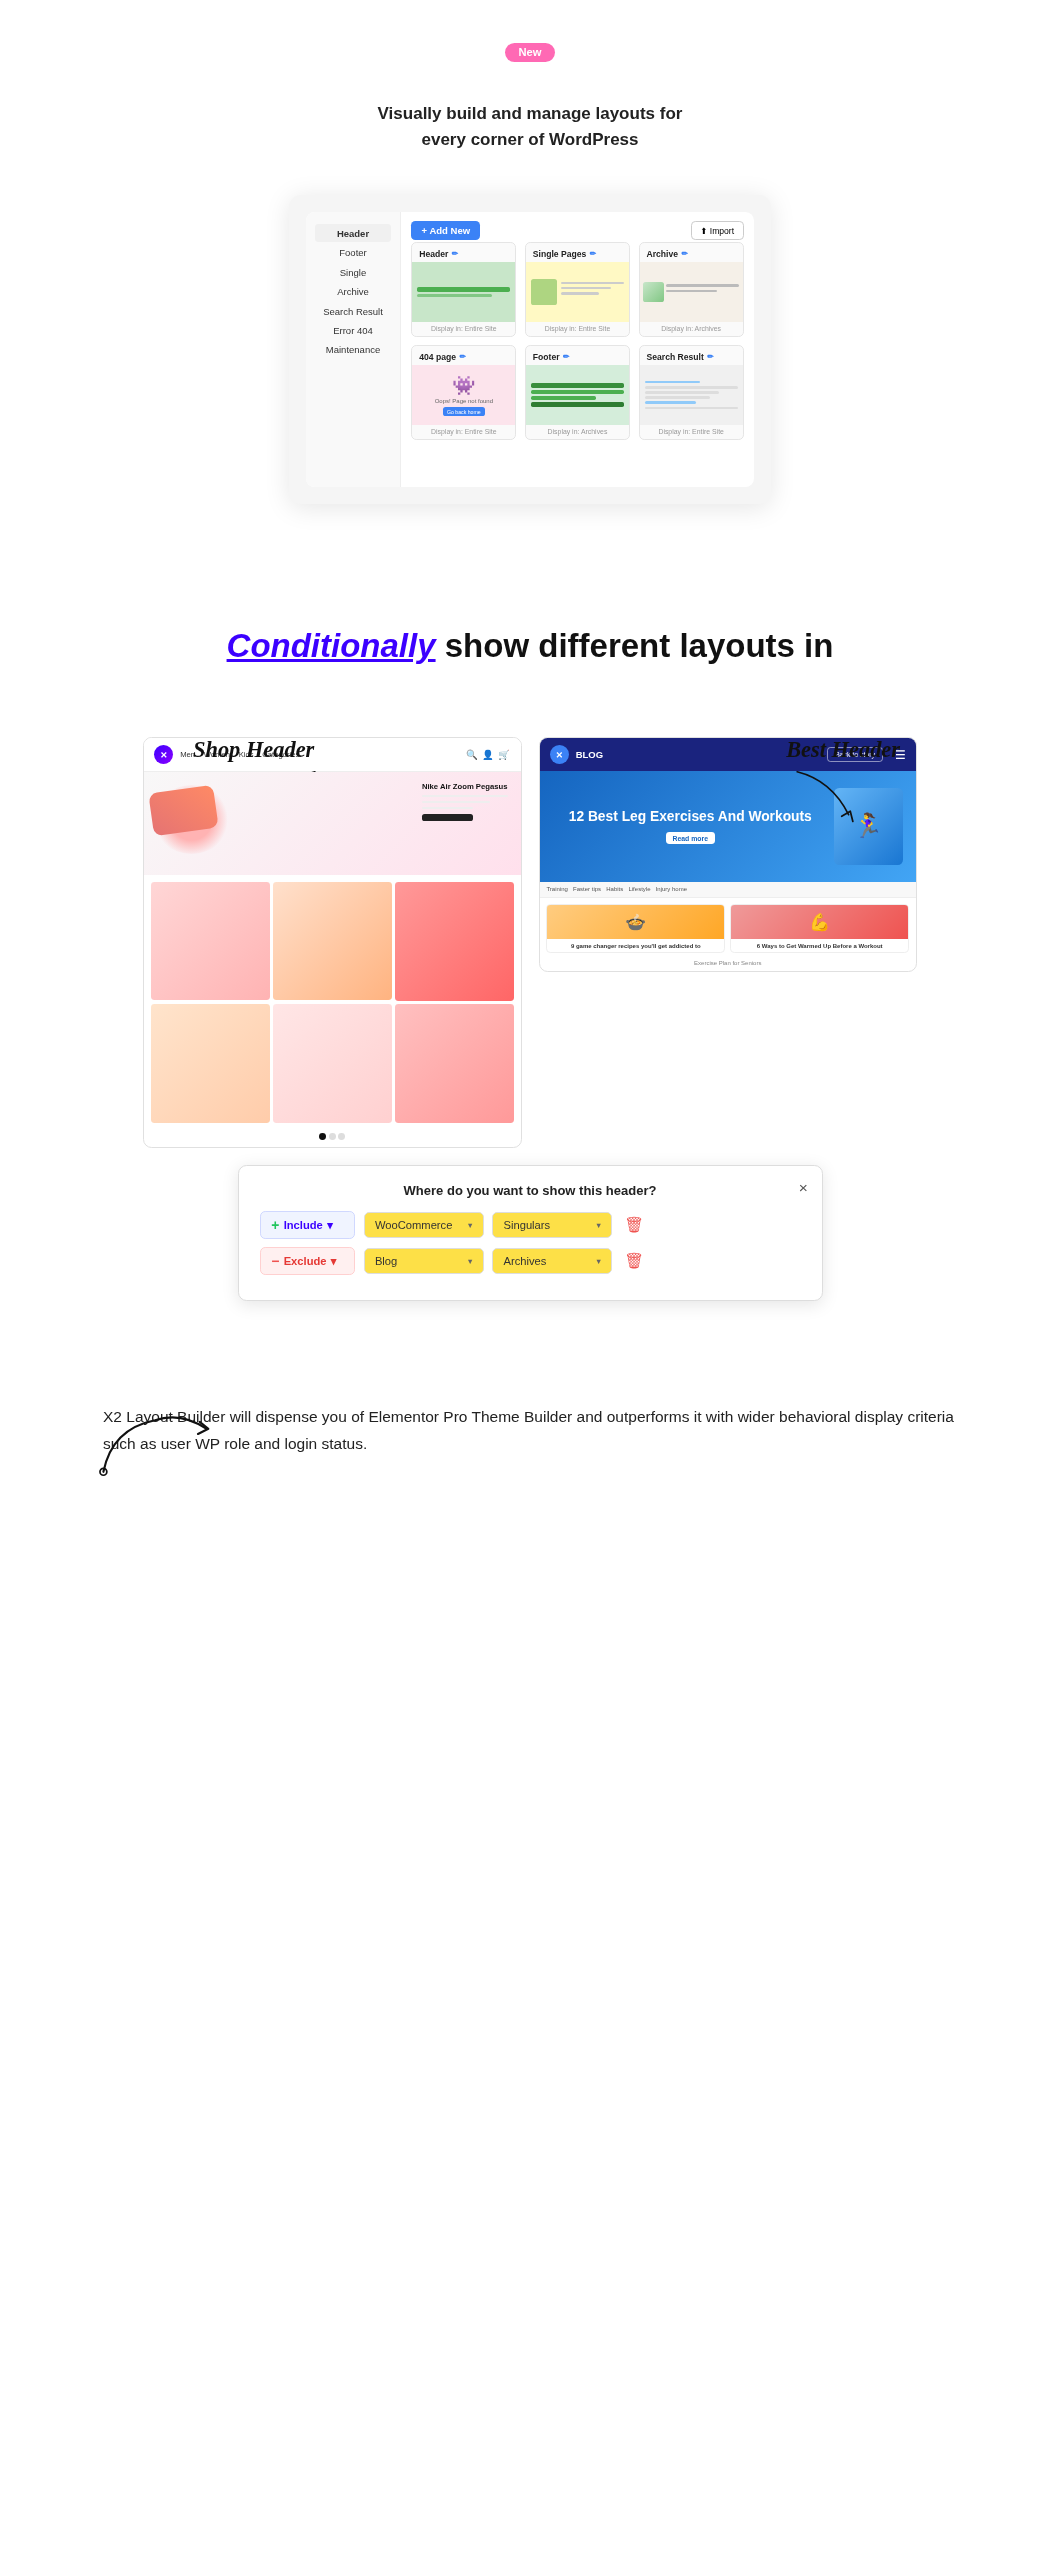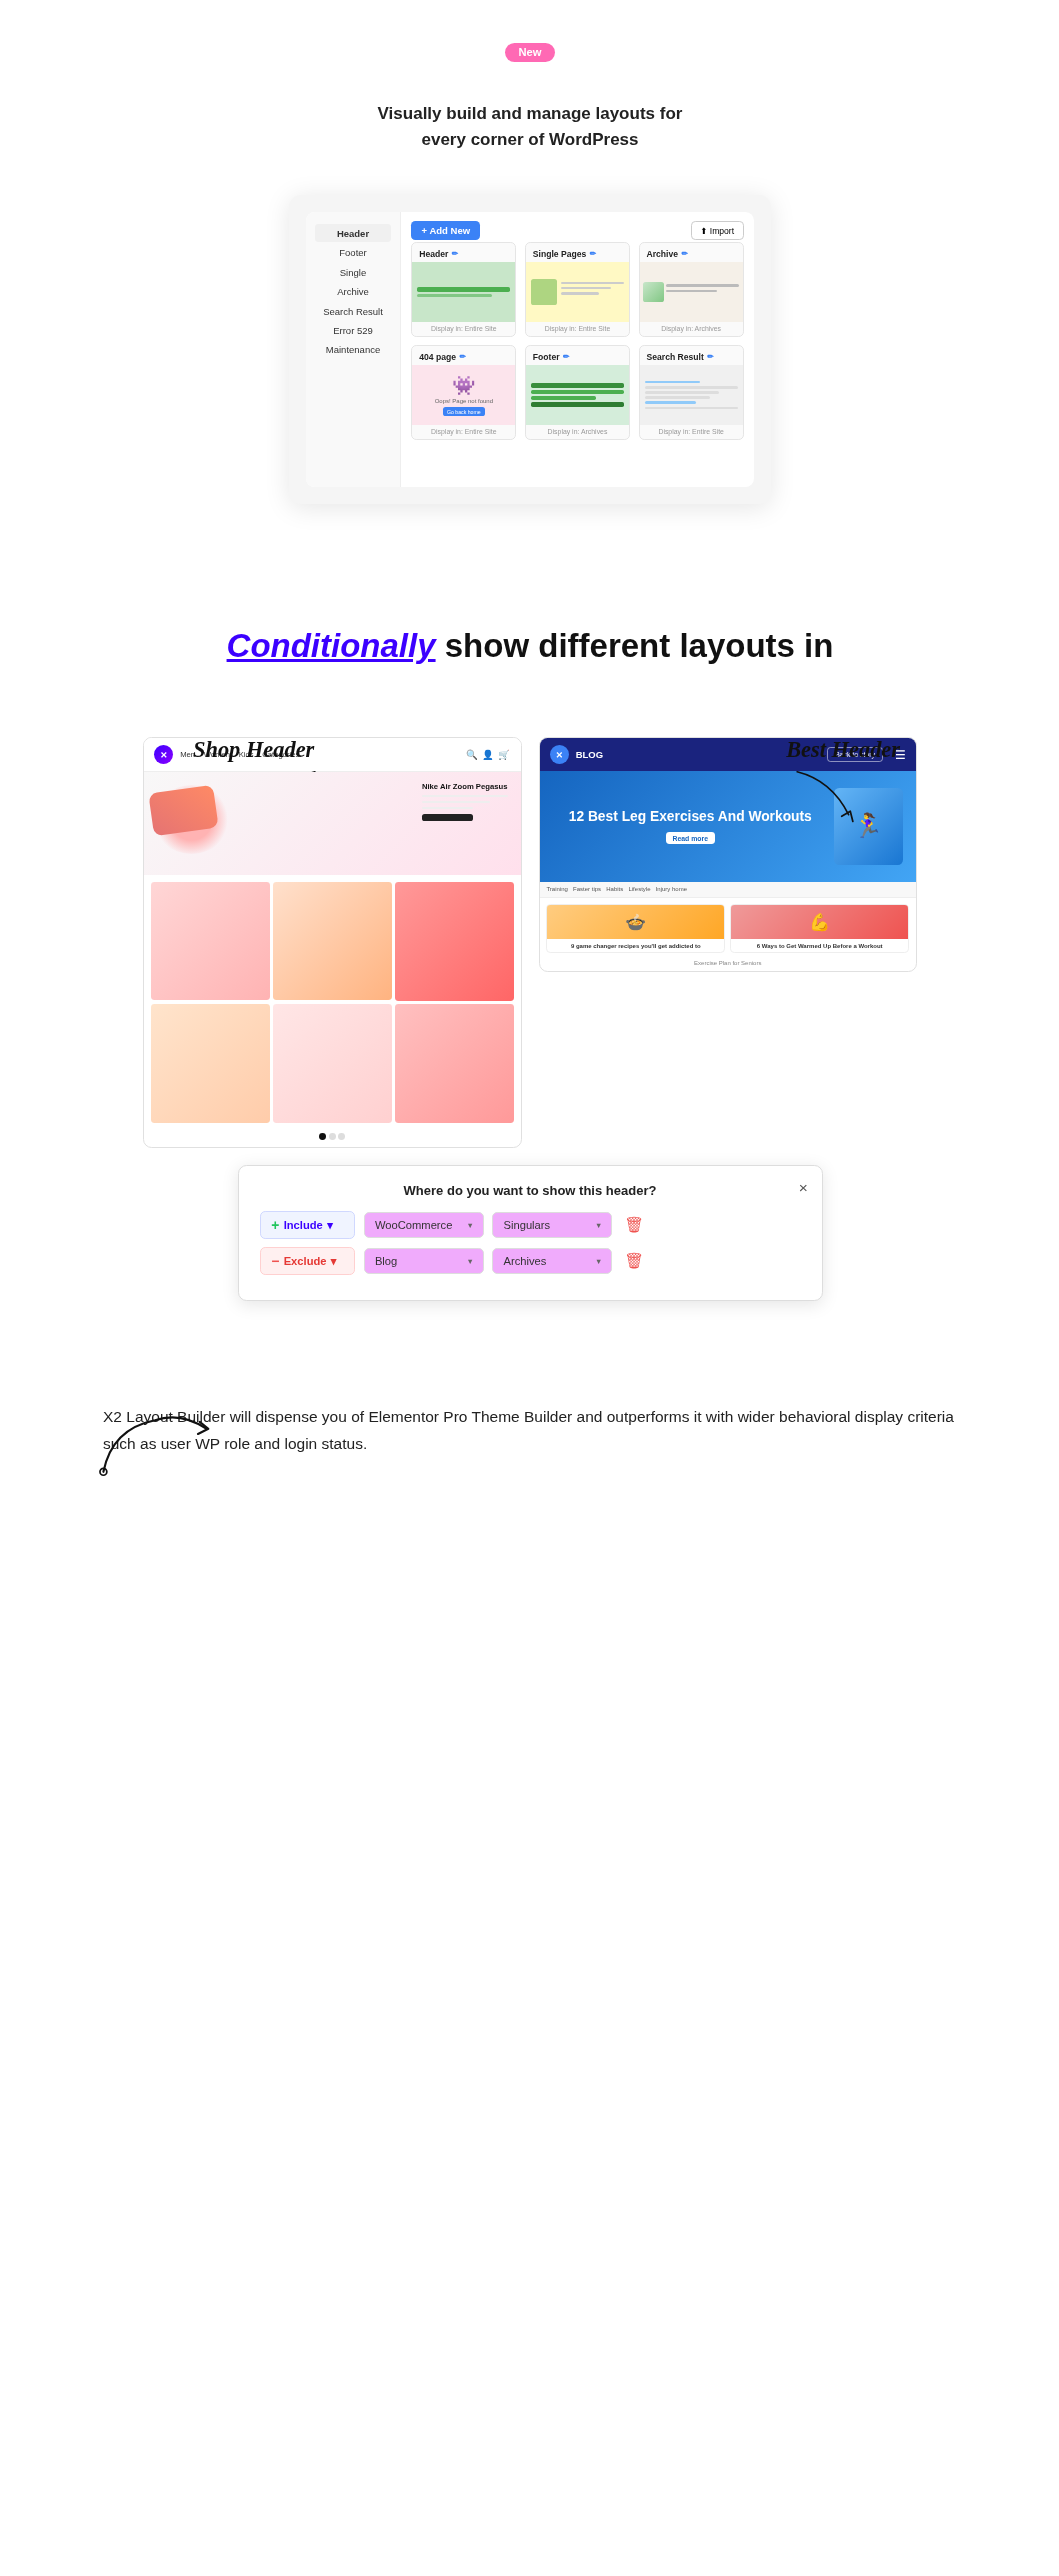--- a/index.html
+++ b/index.html
@@ -446,21 +446,21 @@
       color: #ef5350;
       font-size: 13.8px;
       font-weight: 900;
     }
     .condition-select {
       border: 0.9px solid #ddd;
       border-radius: 5.2px;
       padding: 6px 10.3px;
       font-size: 11.2px;
       color: #333;
-      background: #f0abfc;
+      background: #fde047;
       min-width: 120px;
       cursor: pointer;
       display: flex;
       align-items: center;
       justify-content: space-between;
     }
     .condition-select .chevron {
       color: #666;
       font-size: 8.6px;
     }
@@ -549,21 +549,21 @@
   
   <div class="builder-mockup">
     <div class="builder-inner">
 
       <div class="builder-sidebar">
         <div class="builder-sidebar-item active">Header</div>
         <div class="builder-sidebar-item">Footer</div>
         <div class="builder-sidebar-item">Single</div>
         <div class="builder-sidebar-item">Archive</div>
         <div class="builder-sidebar-item">Search Result</div>
-        <div class="builder-sidebar-item">Error 529</div>
+        <div class="builder-sidebar-item">Error 404</div>
         <div class="builder-sidebar-item">Maintenance</div>
       </div>
 
       <div class="builder-main">
         <div class="builder-toolbar">
           <button class="add-new-btn">+ Add New</button>
           <button class="import-btn">⬆ Import</button>
         </div>
         <div class="builder-grid">
 

